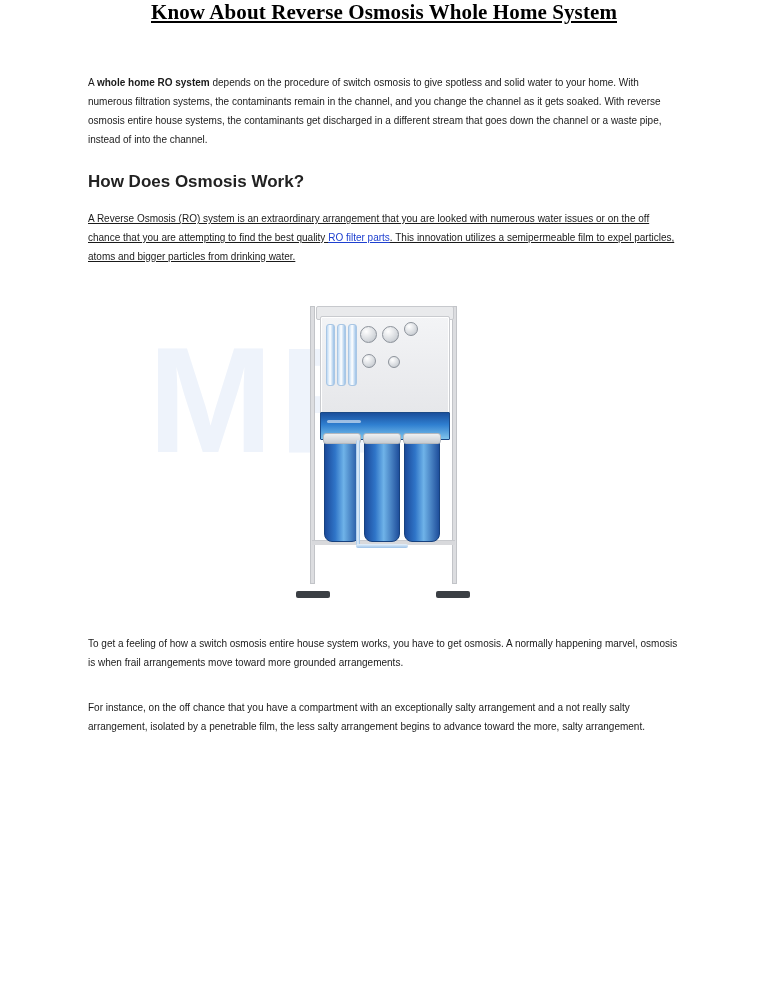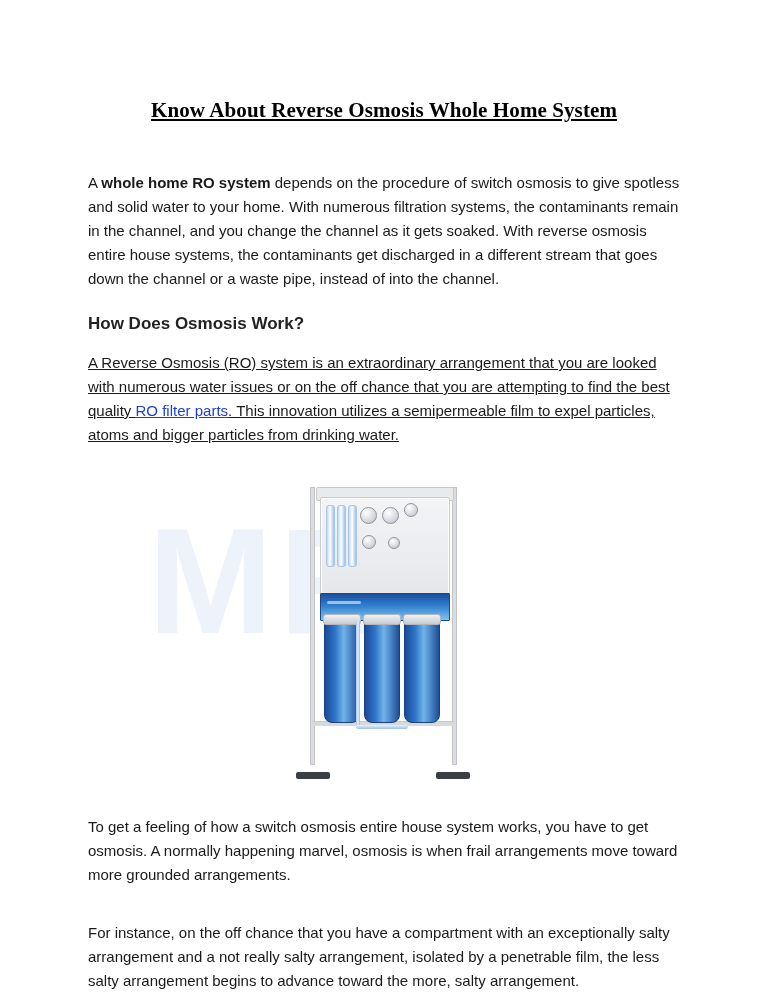--- a/index.html
+++ b/index.html
@@ -17,33 +17,32 @@
   .page {
     position: relative;
     width: 768px;
     height: 994px;
     background: #ffffff;
     box-sizing: border-box;
     padding: 0 88px;
   }
   .doc-title {
     margin: 0;
-    padding-top: 98px;
     font-family: "Liberation Serif", serif;
     font-size: 21px;
     font-weight: bold;
     text-align: center;
     text-decoration: underline;
     letter-spacing: 0.1px;
     color: #000;
   }
   .body-para {
     margin: 0;
-    font-size: 15px;
-    line-height: 24px;
+    font-size: 10px;
+    line-height: 19px;
     color: #1a1a1a;
     text-align: left;
   }
   .p-intro {
     margin-top: 48px;
   }
   .section-heading {
     margin: 22px 0 16px 0;
     font-size: 17px;
     font-weight: bold;
@@ -227,21 +226,21 @@
     top: 246px;
     width: 52px;
     height: 4px;
     background: linear-gradient(180deg,#e8f2fb,#9cc2e8);
     border-radius: 2px;
   }
   .p-after-figure {
     margin-top: 22px;
   }
   .p-instance {
-    margin-top: 34px;
+    margin-top: 26px;
   }
 </style>
 </head>
 <body>
 
 <div class="page">
 
   <h1 class="doc-title">Know About Reverse Osmosis Whole Home System</h1>
 
   <p class="body-para p-intro"><span>A </span><b>whole home RO system</b><span> depends on the procedure of switch osmosis to give spotless and solid water to your home. With numerous filtration systems, the contaminants remain in the channel, and you change the channel as it gets soaked. With reverse osmosis entire house systems, the contaminants get discharged in a different stream that goes down the channel or a waste pipe, instead of into the channel.</span></p>

